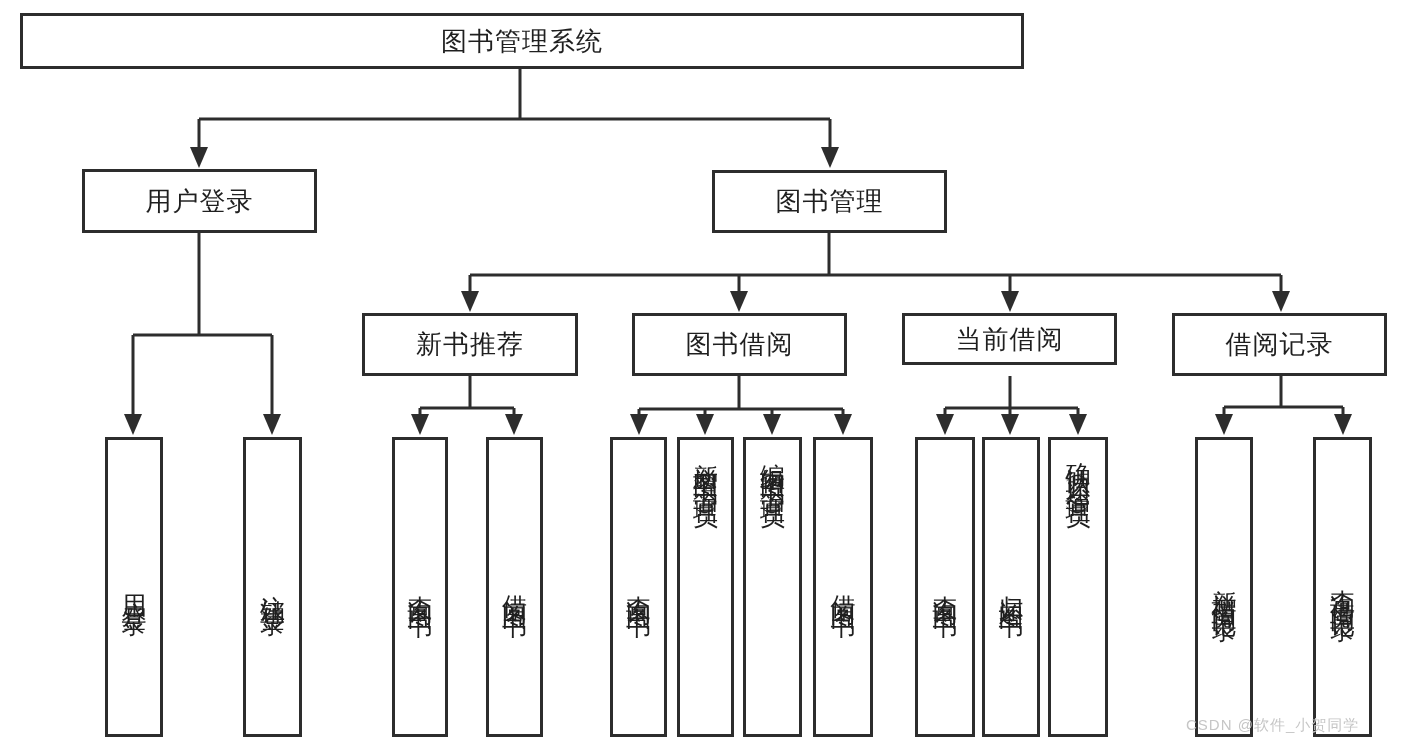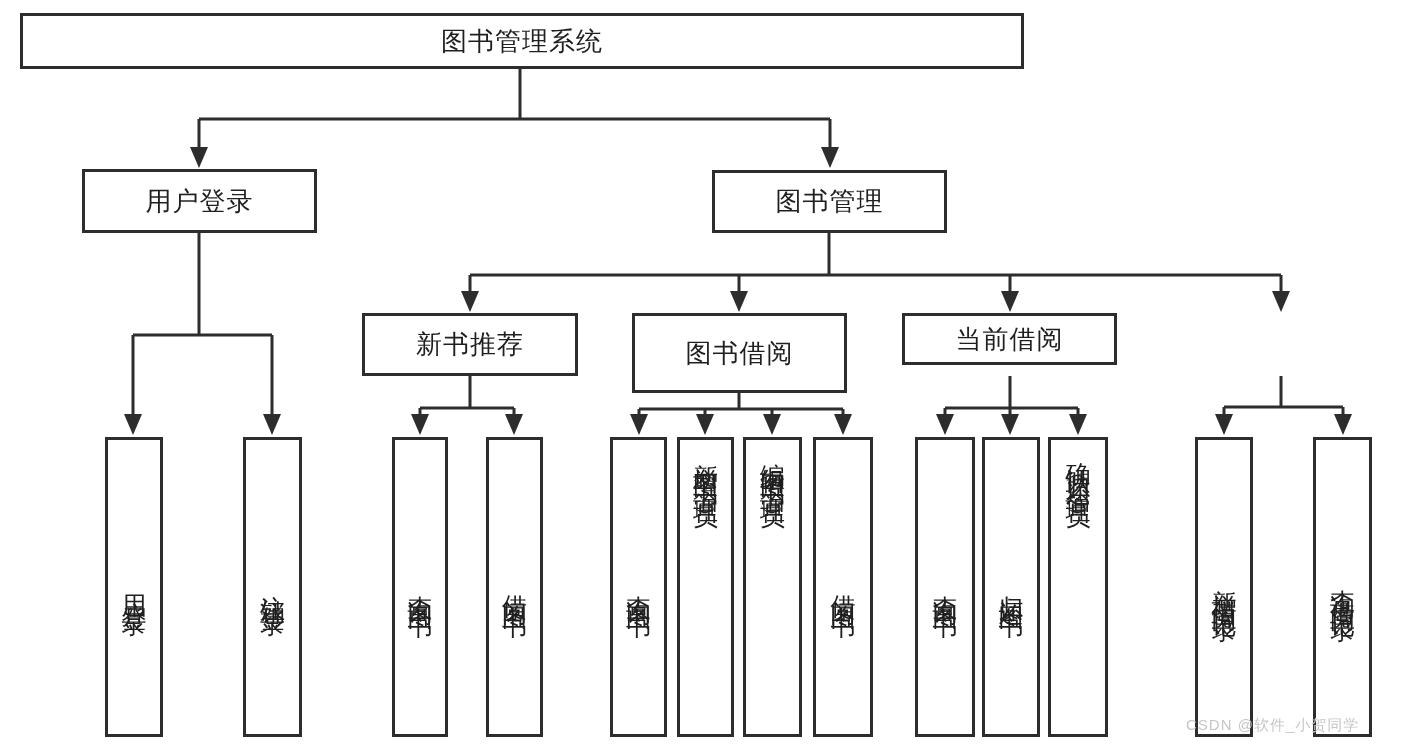--- a/index.html
+++ b/index.html
@@ -116,22 +116,23 @@
       <polygon fill="#2d2d2d" stroke="none" points="1334,414 1352,414 1343,435"></polygon>
     </g>
   </svg>
 
   <div class="node" style="left:20px; top:13px; width:1004px; height:56px;">图书管理系统</div>
 
   <div class="node" style="left:82px; top:169px; width:235px; height:64px;">用户登录</div>
   <div class="node" style="left:362px; top:313px; width:216px; height:63px;">新书推荐</div>
 
   <div class="node" style="left:712px; top:170px; width:235px; height:63px;">图书管理</div>
-  <div class="node" style="left:632px; top:313px; width:215px; height:80px;">图书借阅</div>
+  <div class="node" style="left:632px; top:313px; width:215px; height:63px;">图书借阅</div>
   <div class="node" style="left:902px; top:313px; width:215px; height:52px;">当前借阅</div>
+  <div class="node" style="left:1172px; top:313px; width:215px; height:63px;">借阅记录</div>
 
   <div class="leaf" style="left:105px; width:58px;">
     <span class="vlabel">用户登录</span>
   </div>
   <div class="leaf" style="left:243px; width:59px;">
     <span class="vlabel">注销登录</span>
   </div>
 
   <div class="leaf" style="left:392px; width:56px;">
     <span class="vlabel">查询图书</span>

